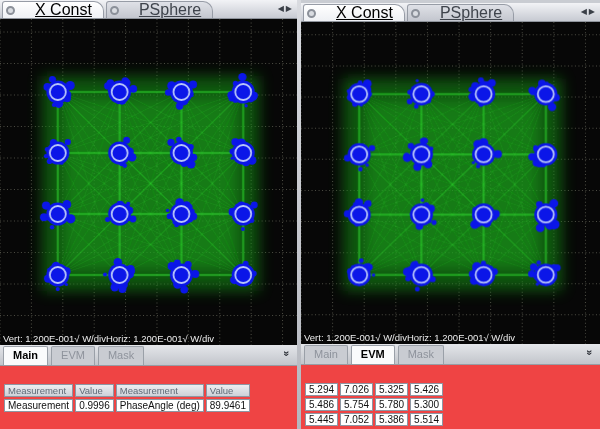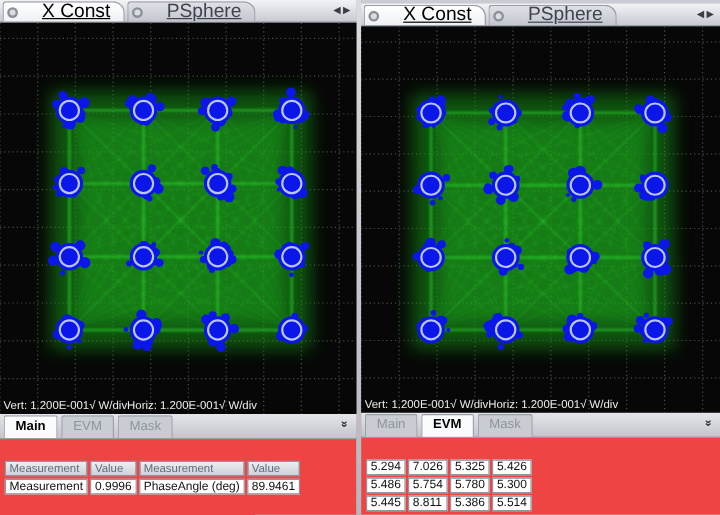--- a/index.html
+++ b/index.html
@@ -999,21 +999,21 @@
           <td>5.426</td>
         </tr>
         <tr>
           <td>5.486</td>
           <td>5.754</td>
           <td>5.780</td>
           <td>5.300</td>
         </tr>
         <tr>
           <td>5.445</td>
-          <td>8.811</td>
+          <td>7.052</td>
           <td>5.386</td>
           <td>5.514</td>
         </tr>
       </tbody>
         </table>
     </div>
   </div>
 
 </div>
 

